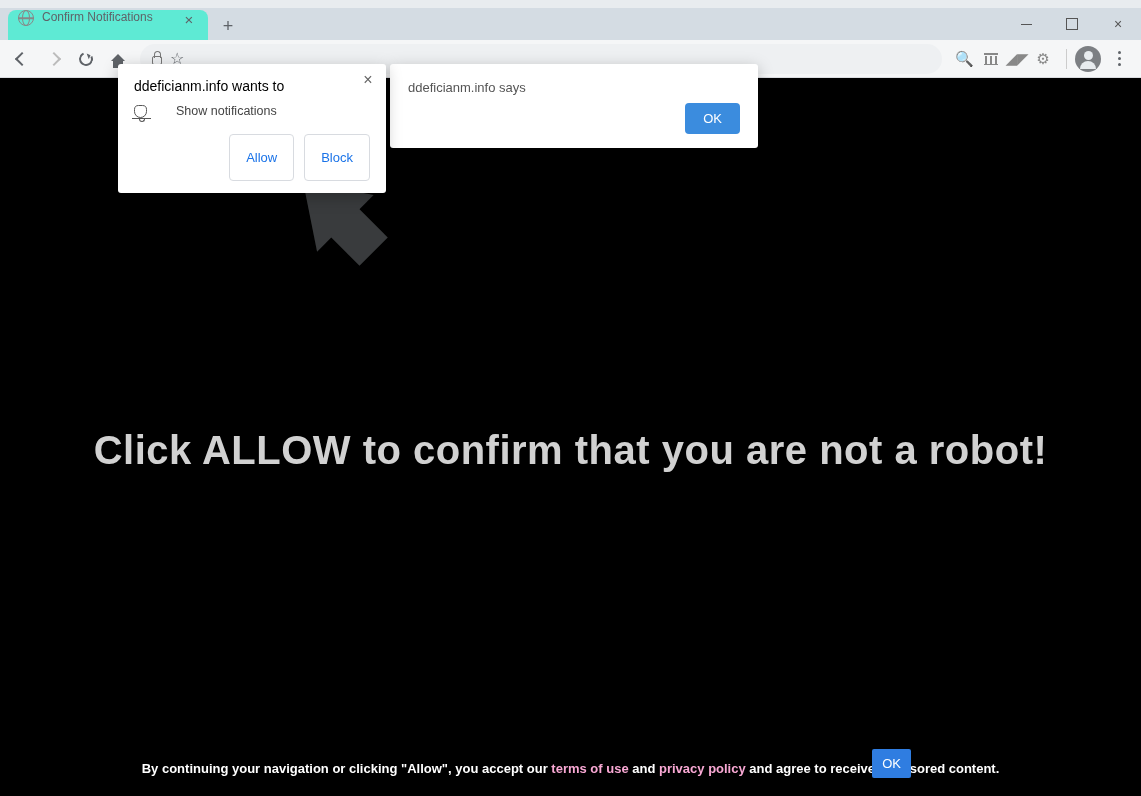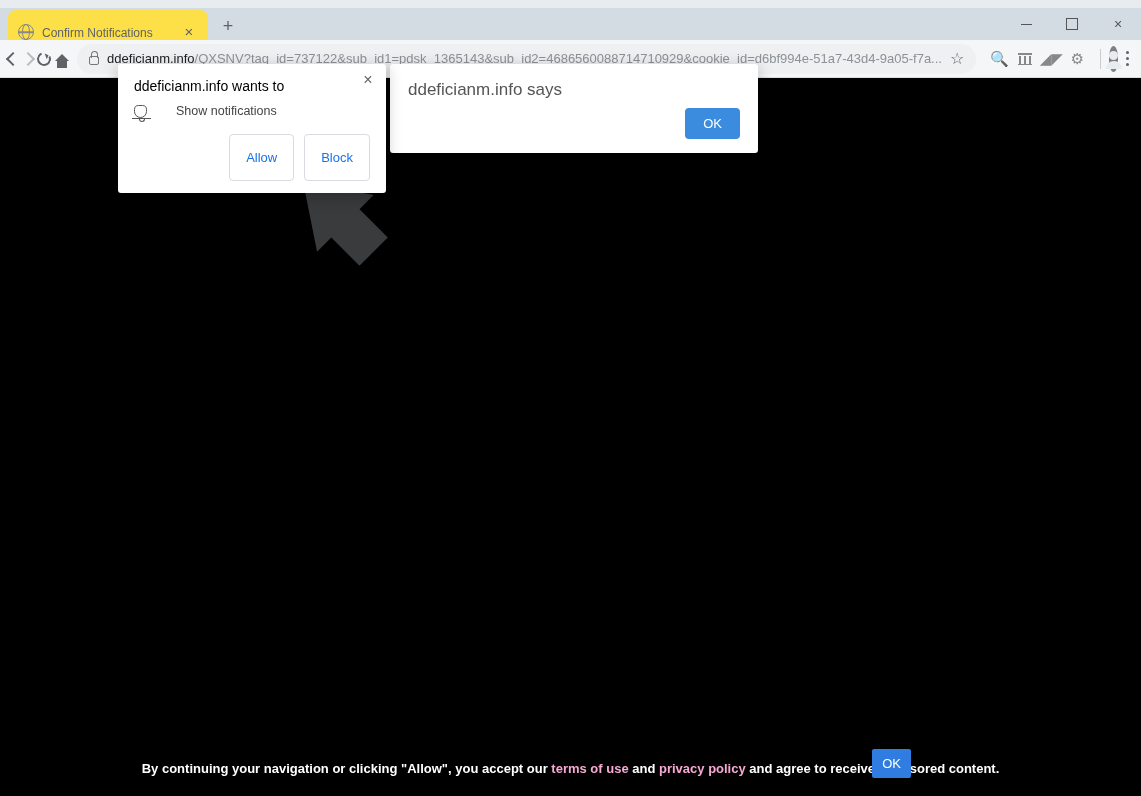--- a/index.html
+++ b/index.html
@@ -21,22 +21,22 @@
 .tab-strip {
   display: flex;
   align-items: flex-end;
   height: 32px;
   background: #d4dce3;
   padding-left: 8px;
   position: relative;
 }
 .tab {
   display: flex;
-  align-items: flex-end;
-  background: #fde047;
+  align-items: flex-start;
+  background: #5eead4;
   height: 30px;
   padding: 0 10px;
   border-radius: 8px 8px 0 0;
   min-width: 200px;
   font-size: 12px;
   color: #5f6368;
   gap: 8px;
 }
 .tab .globe {
   width: 16px; height: 16px;
@@ -233,21 +233,21 @@
 }
 
 
 .alert-popup {
   position:absolute; left:390px; top:64px;
   width:368px; background:#fff;
   box-shadow:0 4px 16px rgba(0,0,0,0.25);
   border-radius:3px; padding:16px 18px 14px;
   z-index:19;
 }
-.alert-title { font-size:17px; color:#555; margin-bottom:8px; }
+.alert-title { font-size:13px; color:#555; margin-bottom:8px; }
 .alert-msg { font-size:12.5px; color:#888; letter-spacing:0.3px; margin-bottom:20px; }
 .alert-buttons { display:flex; justify-content:flex-end; }
 .alert-buttons button {
   background:#3b8cde; color:#fff; border:none; border-radius:4px;
   padding:8px 18px; font-size:13px;
 }
 </style>
 </head>
 <body>
 
@@ -275,42 +275,40 @@
       <span class="arrow-right"></span>
     </div>
   <div class="nav-btn">
       <span class="reload"></span>
     </div>
   <div class="nav-btn">
       <span class="home-icon"></span>
     </div>
   <div class="omnibox">
     <span class="lock-icon"></span>
-    <span class="url">
-      <span class="domain">ddeficianm.info</span><span>/QXSNV?tag_id=737122&amp;sub_id1=pdsk_1365143&amp;sub_id2=4686560088714710929&amp;cookie_id=d6bf994e-51a7-43d4-9a05-f7a...</span>
-    </span>
     <span class="star-icon">☆</span>
   </div>
   <div class="ext-icons">
     <div>🔍</div>
     <div class="monument"></div>
     <div class="puzzle">◢◤</div>
     <div class="gear">⚙</div>
   </div>
   <div class="divider"></div>
   <div class="avatar"></div>
   <div class="kebab">
       <span></span>
       <span></span>
       <span></span>
     </div>
 </div>
 
 <div class="page">
   <div class="arrow-graphic"></div>
+  <div class="hero">Click ALLOW to confirm that you are not a robot!</div>
   <div class="footer">
     <span>By continuing your navigation or clicking "Allow", you accept our </span><a href="#">terms of use</a><span> and </span><a href="#">privacy policy</a><span> and agree to receive sponsored content.</span>
   </div>
   <button class="footer-ok">OK</button>
 </div>
 
 <div class="perm-popup">
   <div class="close">×</div>
   <div class="perm-title">ddeficianm.info wants to</div>
   <div class="perm-row">

